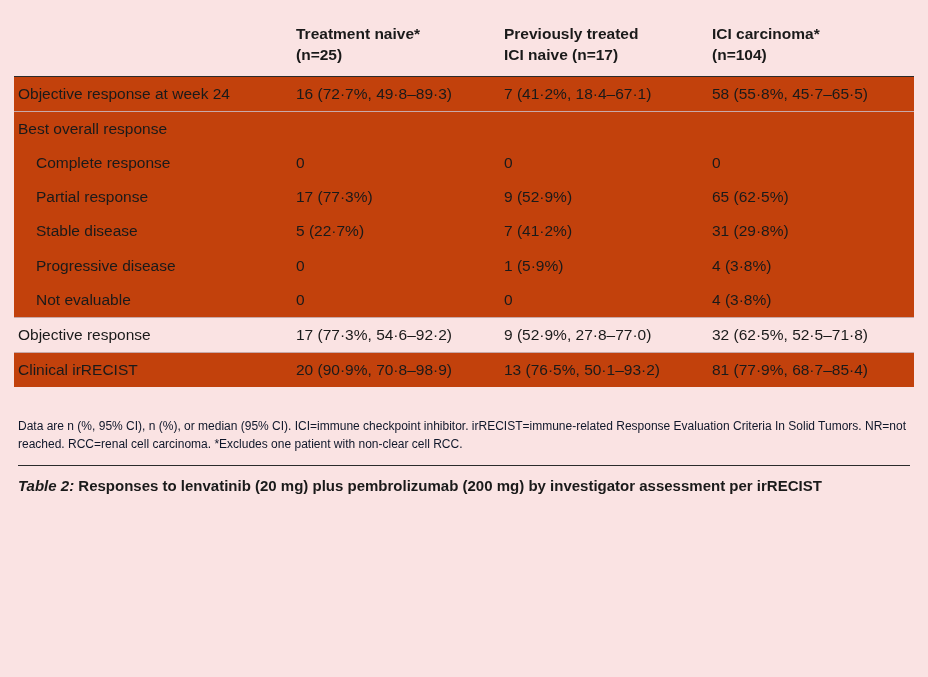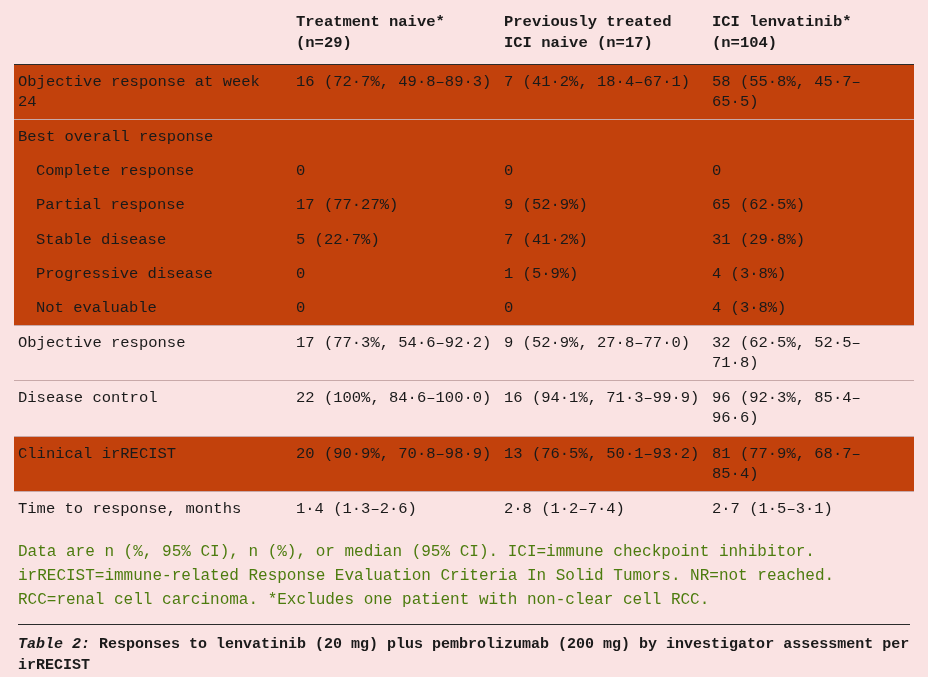--- a/index.html
+++ b/index.html
@@ -12,22 +12,21 @@
     background: #fae3e3;
     font-family: "Liberation Sans", sans-serif;
     color: #1a1a1a;
     overflow: hidden;
   }
   .table-wrap {
     position: relative;
     width: 928px;
     height: 664px;
     box-sizing: border-box;
-    padding: 0 14px;
-    font-family: Liberation Mono, monospace;
+    padding: 12px 14px;
   }
   table.resp {
     width: 900px;
     border-collapse: collapse;
     table-layout: fixed;
     font-size: 15.5px;
   }
   table.resp col.c0 { width: 278px; }
   table.resp col.c1 { width: 208px; }
   table.resp col.c2 { width: 208px; }
@@ -52,24 +51,24 @@
     font-size: 15.5px;
   }
   tr.white td { background: #c2410c; }
   tr.pink td { background: #fae3e3; }
 
   tr.rule-top td { border-top: 1.1px solid #c8a9a9; }
 
   td.indent1 { padding-left: 22px; }
 
   .notes {
-    margin-top: 14px;
-    font-size: 16px;
+    margin-top: 30px;
+    font-size: 12px;
     line-height: 1.5;
-    color: #4d7c0f;
+    color: #0f172a;
     padding: 0 4px;
   }
   .caption-rule {
     margin: 12px 4px 0 4px;
     border-top: 1.6px solid #2b2b2b;
   }
   .caption {
     margin: 9px 4px 0 4px;
     font-size: 15px;
     line-height: 1.4;
@@ -92,28 +91,28 @@
       <col class="c0">
         <col class="c1">
         <col class="c2">
         <col class="c3">
     </colgroup>
     <thead>
       <tr>
         <th class="spacer"></th>
         <th>
           <div>Treatment naive*</div>
-          <div>(n=29)</div>
+          <div>(n=25)</div>
         </th>
         <th>
           <div>Previously treated</div>
           <div>ICI naive (n=17)</div>
         </th>
         <th>
-          <div>ICI lenvatinib*</div>
+          <div>ICI carcinoma*</div>
           <div>(n=104)</div>
         </th>
       </tr>
     </thead>
     <tbody>
 
       <tr class="white rule-top">
         <td>Objective response at week 24</td>
         <td>16 (72·7%, 49·8–89·3)</td>
         <td>7 (41·2%, 18·4–67·1)</td>
@@ -129,21 +128,21 @@
 
       <tr class="white">
         <td class="indent1">Complete response</td>
         <td>0</td>
         <td>0</td>
         <td>0</td>
       </tr>
 
       <tr class="white">
         <td class="indent1">Partial response</td>
-        <td>17 (77·27%)</td>
+        <td>17 (77·3%)</td>
         <td>9 (52·9%)</td>
         <td>65 (62·5%)</td>
       </tr>
 
       <tr class="white">
         <td class="indent1">Stable disease</td>
         <td>5 (22·7%)</td>
         <td>7 (41·2%)</td>
         <td>31 (29·8%)</td>
       </tr>
@@ -163,40 +162,28 @@
       </tr>
 
       <tr class="pink rule-top">
         <td>Objective response</td>
         <td>17 (77·3%, 54·6–92·2)</td>
         <td>9 (52·9%, 27·8–77·0)</td>
         <td>32 (62·5%, 52·5–71·8)</td>
       </tr>
 
 
-      <tr class="pink rule-top">
-        <td>Disease control</td>
-        <td>22 (100%, 84·6–100·0)</td>
-        <td>16 (94·1%, 71·3–99·9)</td>
-        <td>96 (92·3%, 85·4–96·6)</td>
-      </tr>
 
       <tr class="white rule-top">
         <td>Clinical irRECIST</td>
         <td>20 (90·9%, 70·8–98·9)</td>
         <td>13 (76·5%, 50·1–93·2)</td>
         <td>81 (77·9%, 68·7–85·4)</td>
       </tr>
 
-      <tr class="pink rule-top">
-        <td>Time to response, months</td>
-        <td>1·4 (1·3–2·6)</td>
-        <td>2·8 (1·2–7·4)</td>
-        <td>2·7 (1·5–3·1)</td>
-      </tr>
 
     </tbody>
   </table>
 
   <div class="notes">Data are n (%, 95% CI), n (%), or median (95% CI). ICI=immune checkpoint inhibitor. irRECIST=immune-related Response Evaluation Criteria In Solid Tumors. NR=not reached. RCC=renal cell carcinoma. *Excludes one patient with non-clear cell RCC.</div>
 
   <div class="caption-rule"></div>
 
   <div class="caption">
     <span class="ital">Table 2:</span><span class="capbody"> Responses to lenvatinib (20 mg) plus pembrolizumab (200 mg) by investigator assessment per irRECIST</span>

